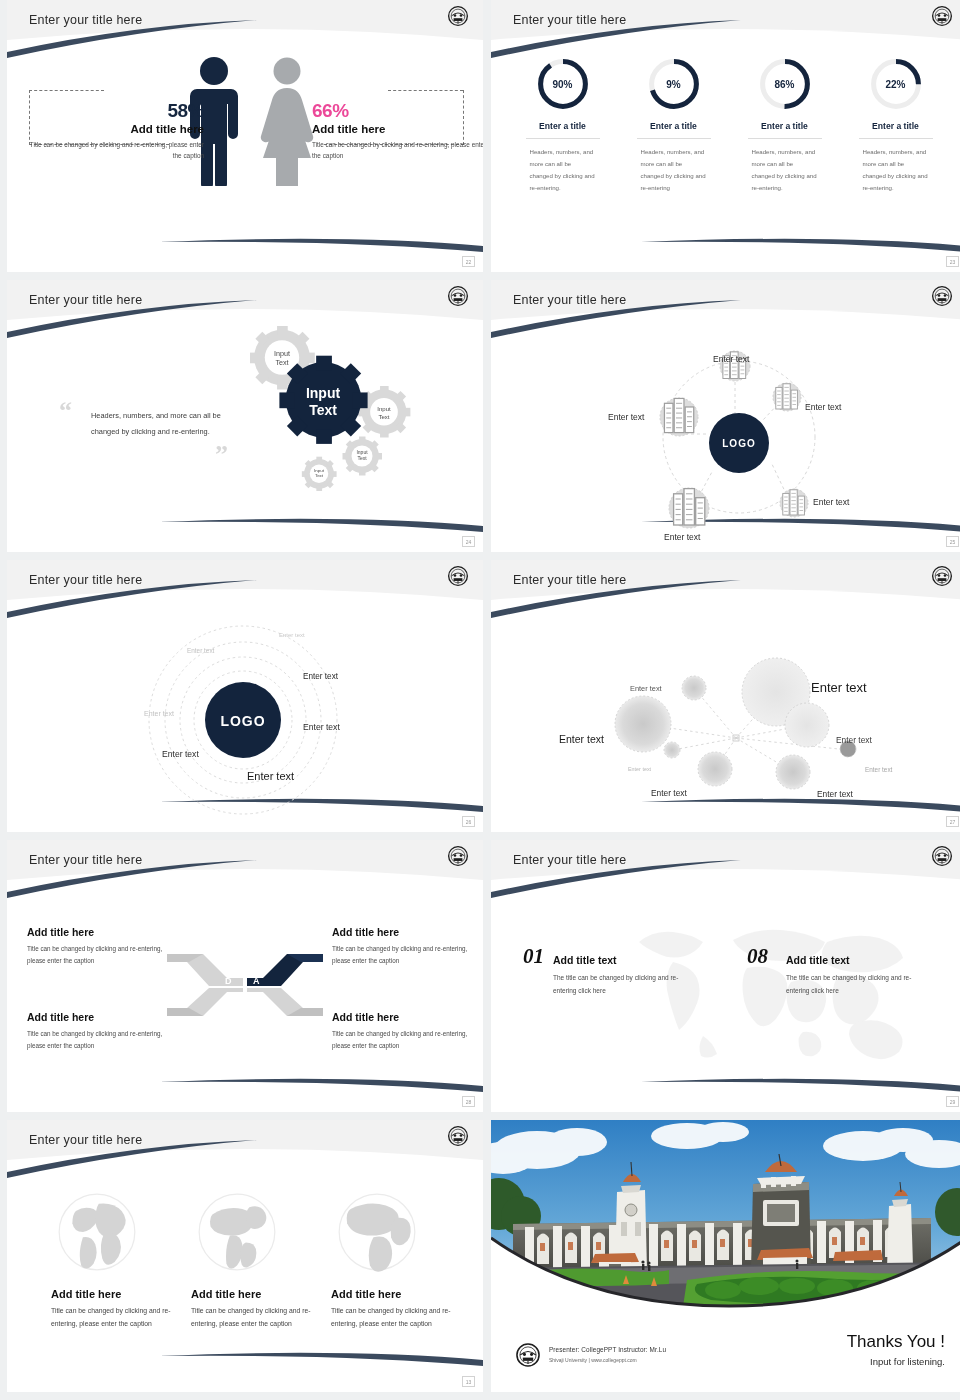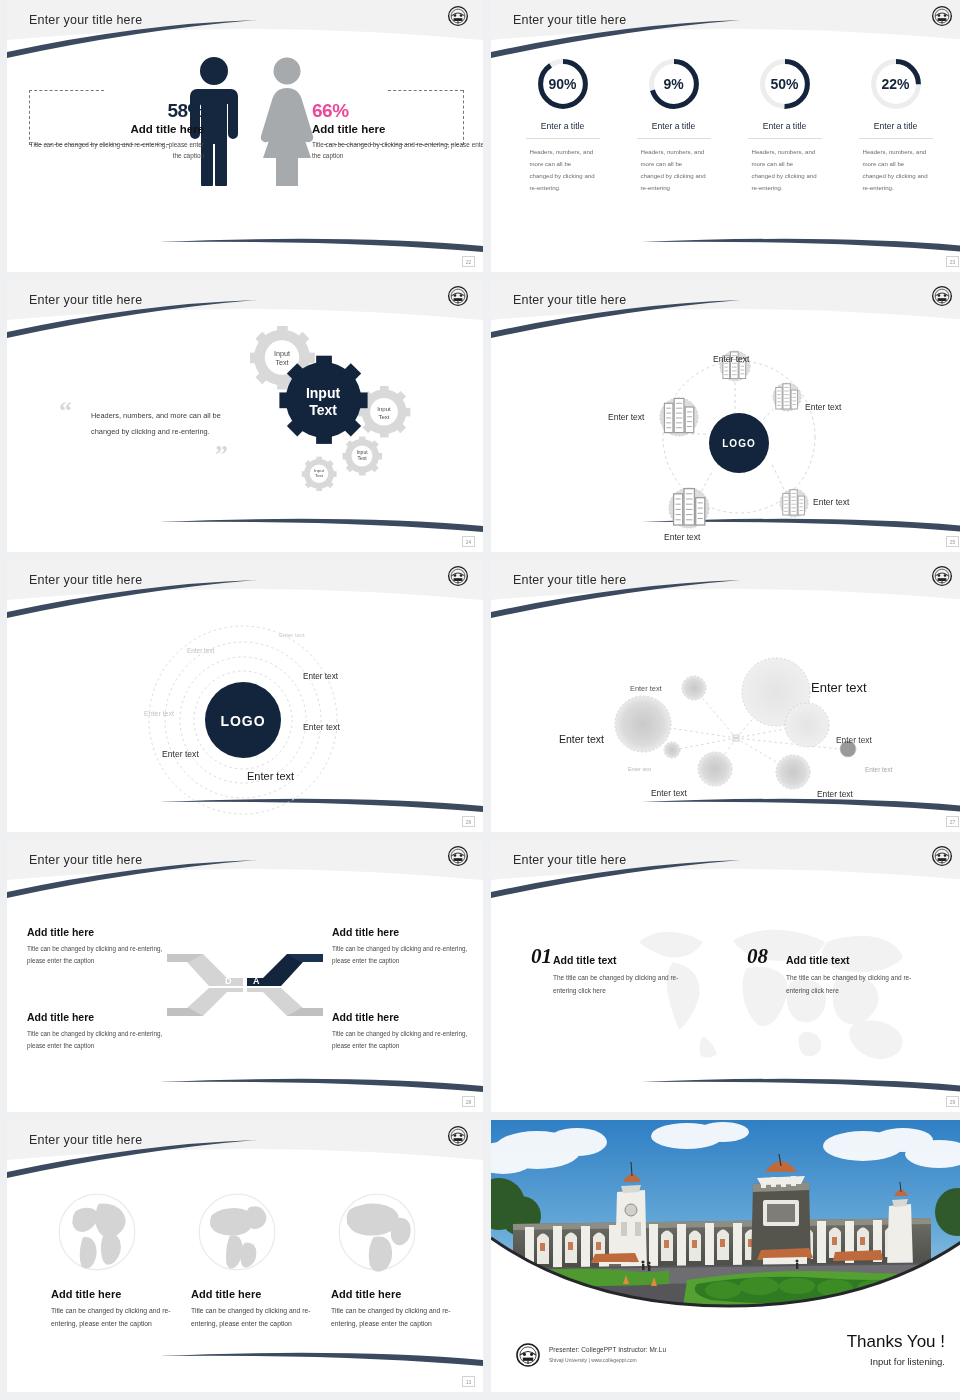--- a/index.html
+++ b/index.html
@@ -57,22 +57,22 @@
   .s1-ttl { font-size:11.5px; font-weight:bold; color:#111; margin-top:1px; }
   .s1-cap { font-size:6.4px; color:#4a4a4a; line-height:1.75; margin-top:4px; }
   .brk { position:absolute; border:1px dashed #777; }
 
   
   .donuts { position:absolute; left:0; top:14px; width:100%;
             display:flex; justify-content:space-around; padding:0 16px; }
   .donut-col { width:96px; text-align:center; }
   .dwrap { position:relative; width:56px; height:56px; margin:0 auto; }
   .dnum { position:absolute; inset:0; display:flex; align-items:center;
-          justify-content:center; font-size:14px; font-weight:bold; color:#14243d; }
-  .dttl { font-size:8.6px; font-weight:normal; color:#14243d; margin-top:9px;
+          justify-content:center; font-size:10px; font-weight:bold; color:#14243d; }
+  .dttl { font-size:8.6px; font-weight:bold; color:#14243d; margin-top:9px;
           padding-bottom:7px; border-bottom:1px solid #dcdcdc; display:inline-block;
           width:74px; }
   .dtxt { font-size:6.1px; color:#6d6d6d; line-height:1.95; margin-top:7px;
           width:66px; margin-left:auto; margin-right:auto; text-align:left; }
 
   
   .quote-mark { position:absolute; font-size:26px; color:#d8d8d8;
                 font-family:"Liberation Serif", serif; font-weight:bold; }
   .gear-txt { position:absolute; left:84px; top:86px; width:130px;
               font-size:7.4px; color:#3c3c3c; line-height:2.2; }
@@ -204,21 +204,21 @@
           <div class="dttl">Enter a title</div>
           <div class="dtxt">Headers, numbers, and more can all be changed by clicking and re-entering</div>
         </div>
 
         <div class="donut-col">
           <div class="dwrap">
             <svg viewBox="0 0 40 40" style="width:100%;height:100%;transform:rotate(-90deg)">
               <circle cx="20" cy="20" r="16" fill="none" stroke="#ededed" stroke-width="3.6"></circle>
               <circle cx="20" cy="20" r="16" fill="none" stroke="#14243d" stroke-width="3.6" stroke-dasharray="50.3 100.5" stroke-linecap="butt"></circle>
             </svg>
-            <div class="dnum">50%</div>
+            <div class="dnum">86%</div>
           </div>
           <div class="dttl">Enter a title</div>
           <div class="dtxt">Headers, numbers, and more can all be changed by clicking and re-entering.</div>
         </div>
 
         <div class="donut-col">
           <div class="dwrap">
             <svg viewBox="0 0 40 40" style="width:100%;height:100%;transform:rotate(-90deg)">
               <circle cx="20" cy="20" r="16" fill="none" stroke="#ededed" stroke-width="3.6"></circle>
               <circle cx="20" cy="20" r="16" fill="none" stroke="#14243d" stroke-width="3.6" stroke-dasharray="25.1 100.5" stroke-linecap="butt"></circle>
@@ -643,21 +643,21 @@
           <path d="M112,34 q22,-12 48,-10 q26,2 44,12 q-4,12 -20,16 q-24,6 -46,0 q-20,-6 -26,-18 z"></path>
           <path d="M126,62 q18,-4 32,4 q10,6 8,20 q-2,16 -12,28 q-10,10 -18,4 q-12,-12 -14,-30 q-2,-18 4,-26 z"></path>
           <path d="M170,76 q16,-6 28,2 q10,8 6,22 q-4,14 -16,16 q-14,2 -20,-12 q-6,-18 2,-28 z"></path>
           <path d="M206,36 q28,-10 52,-4 q20,6 24,20 q-12,12 -34,14 q-26,2 -42,-8 q-10,-10 0,-22 z"></path>
           <path d="M218,70 q22,-4 34,8 q10,12 2,26 q-10,16 -26,14 q-14,-4 -16,-22 q-2,-18 6,-26 z"></path>
           <path d="M236,116 q24,-6 40,8 q10,10 2,22 q-14,12 -32,4 q-16,-8 -18,-22 q0,-8 8,-12 z"></path>
           <path d="M182,126 q14,-2 18,10 q2,10 -8,14 q-12,2 -14,-10 q-2,-10 4,-14 z"></path>
         </g>
       </svg>
 
-      <div style="position:absolute;left:40px;top:62px">
+      <div style="position:absolute;left:32px;top:62px">
         <span class="numbig">01</span>
       </div>
       <div style="position:absolute;left:62px;top:72px;width:140px">
         <div style="font-size:10.5px;font-weight:bold;color:#111">Add title text</div>
         <div style="font-size:6.5px;color:#4a4a4a;line-height:1.95;margin-top:6px">The title can be changed by clicking and re-entering click here</div>
       </div>
 
       <div style="position:absolute;left:256px;top:62px">
         <span class="numbig">08</span>
       </div>

